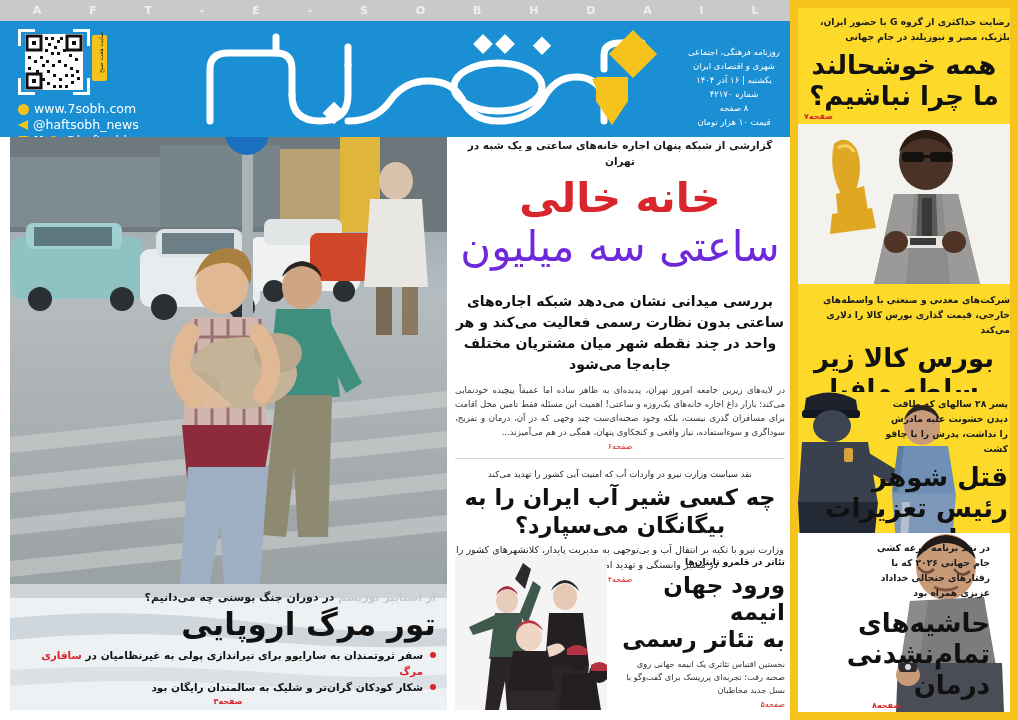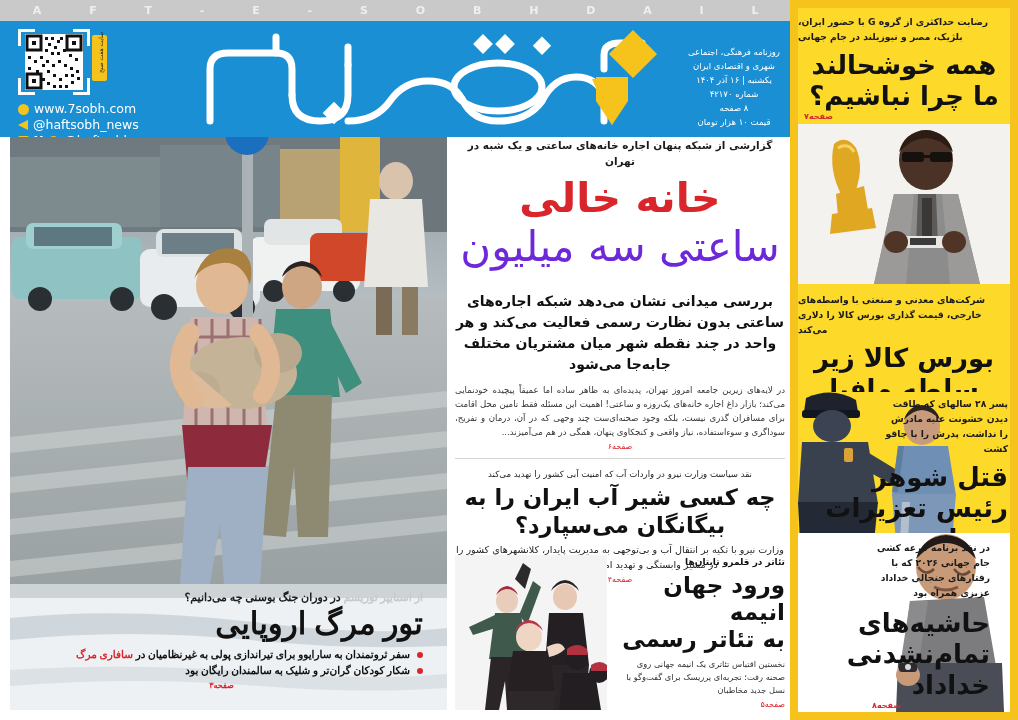--- a/index.html
+++ b/index.html
@@ -67,21 +67,21 @@
     overflow:hidden;background:#9fb0bb;
   }
   .photo-main svg{display:block;width:100%;height:100%;}
 
   
   .left-bottom{
     position:absolute;left:10px;top:584px;width:437px;height:126px;
     background:#eef1f3;overflow:hidden;
   }
   .lb-bg{position:absolute;inset:0;}
-  .lb-inner{position:relative;padding:6px 24px 0 10px;text-align:right;font-family:Liberation Serif, serif;}
+  .lb-inner{position:relative;padding:6px 11px 0 10px;text-align:right;}
   .lb-kicker{font-size:11px;color:#1b1b1b;font-weight:bold;line-height:15px;}
   .lb-kicker .hl{color:#c9c9cd;}
   .lb-title{font-size:31px;font-weight:bold;color:#111;line-height:36px;margin-top:1px;letter-spacing:-0.5px;}
   .lb-bullets{margin-top:5px;font-size:10.5px;line-height:16px;color:#111;font-weight:bold;}
   .lb-bullets li{list-style:none;position:relative;padding-right:13px;}
   .lb-bullets li:before{
     content:"";position:absolute;right:0;top:5px;width:6px;height:6px;
     background:#d8262c;border-radius:50%;
   }
   .lb-bullets .red{color:#d8262c;}
@@ -120,21 +120,21 @@
   .s3-kicker{font-size:9px;color:#111;font-weight:bold;line-height:14px;}
   .s3-title{font-size:23px;font-weight:bold;color:#111;line-height:27px;margin-top:3px;letter-spacing:-0.5px;}
   .s3-body{font-size:8.3px;line-height:13px;color:#333;margin-top:5px;}
 
   
   .right-col{
     position:absolute;left:790px;top:0;width:228px;height:720px;
     background:#f6c31c;overflow:hidden;
   }
   .rc-inner{position:absolute;left:8px;top:8px;right:8px;bottom:8px;background:#fdd92a;}
-  .rc-kicker{font-size:9.2px;color:#1b1b1b;line-height:15px;font-weight:bold;text-align:left;}
+  .rc-kicker{font-size:9.2px;color:#1b1b1b;line-height:15px;font-weight:bold;text-align:right;}
   .rc-title{font-size:26px;font-weight:bold;color:#111;line-height:31px;text-align:center;letter-spacing:-0.5px;margin-top:4px;}
   .rc-title-r{font-size:26px;font-weight:bold;color:#111;line-height:31px;text-align:right;letter-spacing:-0.5px;}
   .rc-page{font-size:8px;color:#d8262c;font-weight:bold;}
   .rc-photo{overflow:hidden;}
   .rc-photo svg{display:block;width:100%;height:100%;}
 
   .blk{position:absolute;left:8px;right:8px;}
 </style>
 </head>
 <body>
@@ -553,18 +553,18 @@
           <rect x="101" y="130" width="18" height="9" rx="3" fill="#2c2c30"></rect>
           <circle cx="110" cy="134" r="3" fill="#d9d9da"></circle>
         </g>
       </svg>
     </div>
 
     <div class="blk" style="top:540px;width:118px;left:auto;right:28px;text-align:right;">
       <div class="rc-kicker" style="text-align:right">در نقد برنامه قرعه کشی جام جهانی ۲۰۲۶ که با رفتارهای جنجالی خداداد عزیزی همراه بود</div>
       <div class="rc-title-r" style="margin-top:8px">حاشیه‌های</div>
       <div class="rc-title-r">تمام‌نشدنی</div>
-      <div class="rc-title-r">خداداد</div>
+      <div class="rc-title-r">درمان</div>
       <div class="rc-page" style="text-align:left">صفحه۸</div>
     </div>
   </div>
 
 </div>
 
 </body></html>

